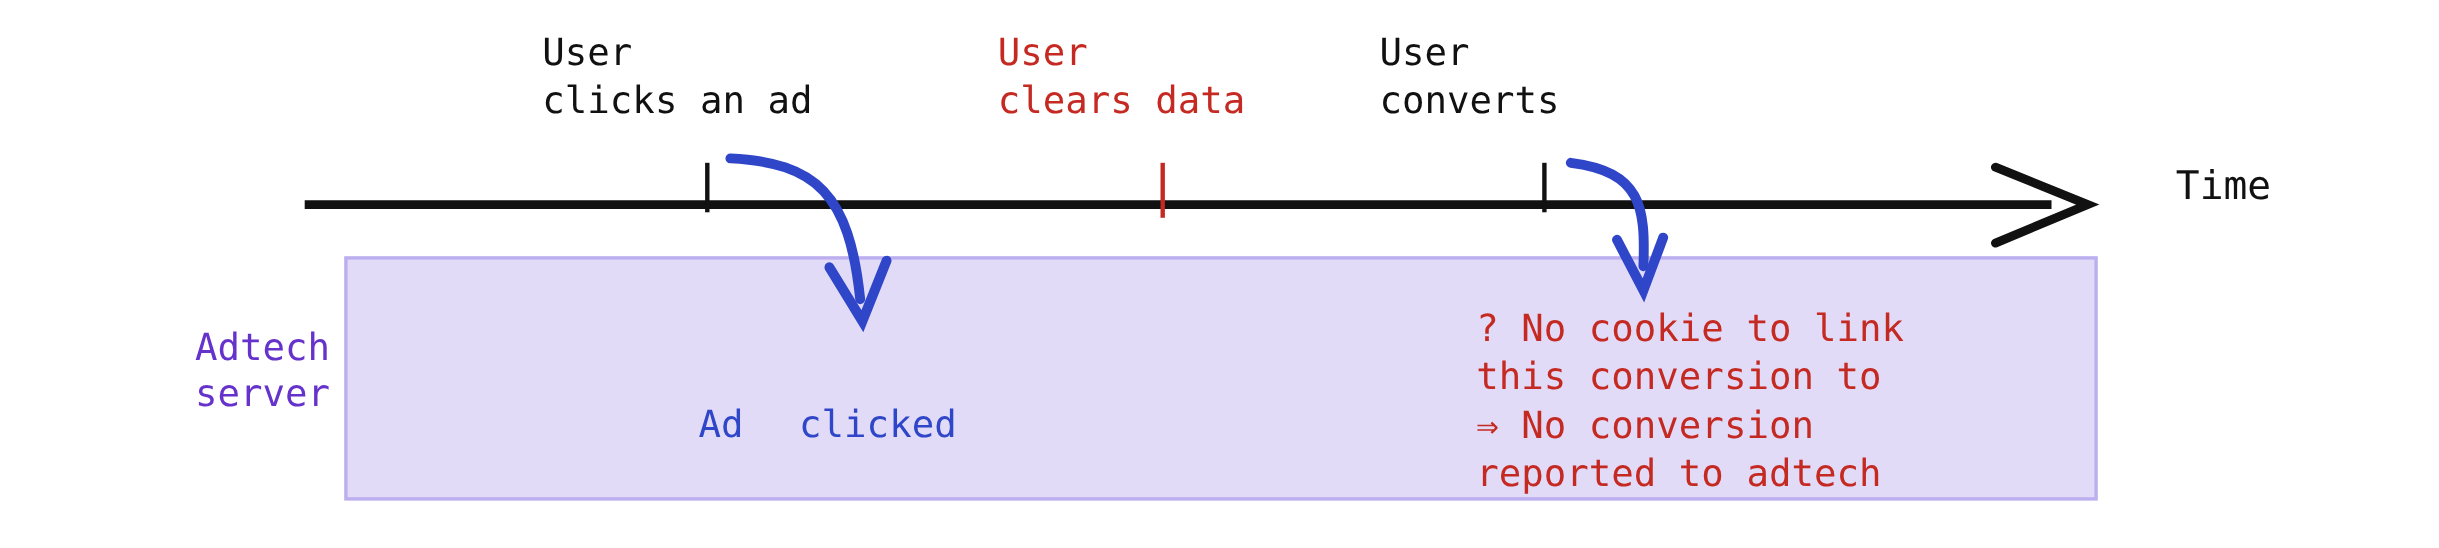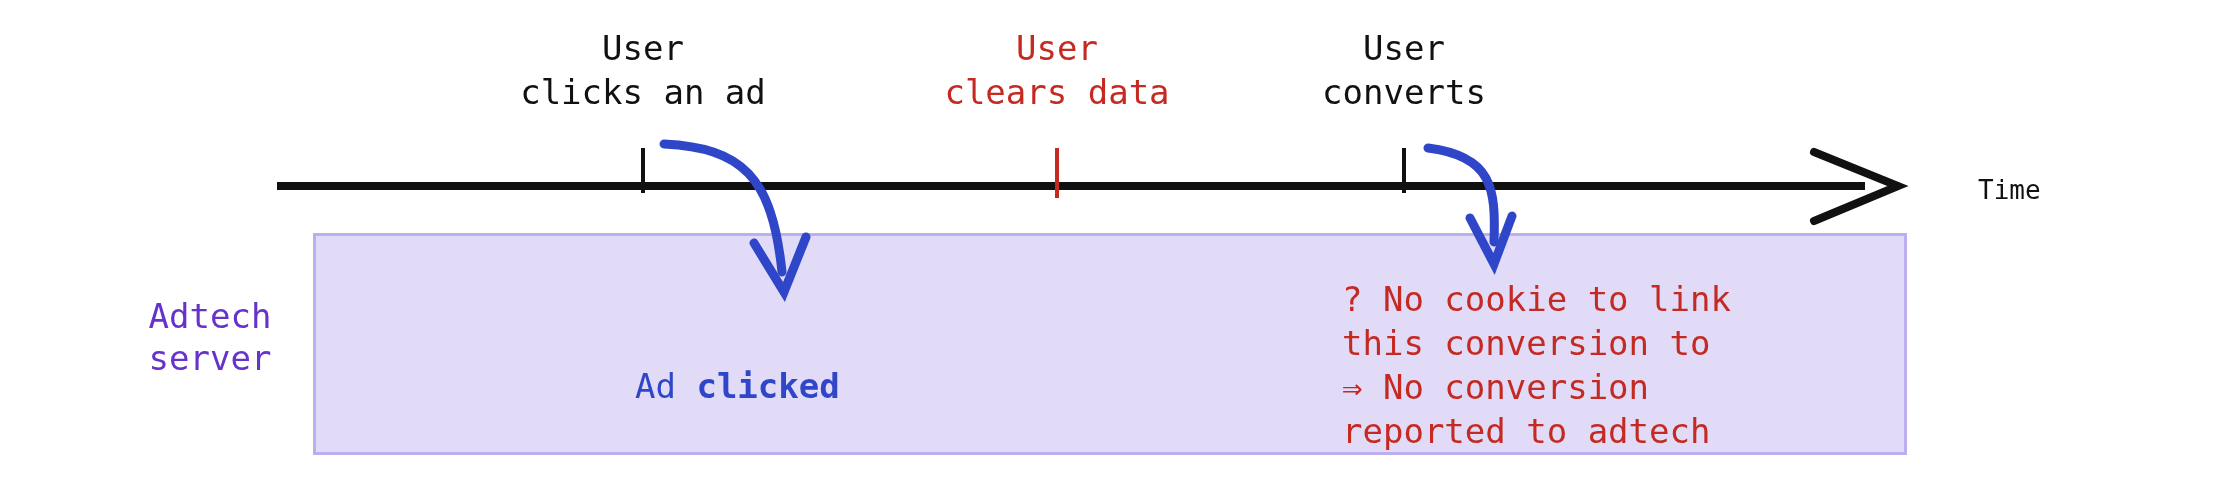--- a/index.html
+++ b/index.html
@@ -28,50 +28,50 @@
     height: 222px;
     background: #e1dbf8;
     border: 3px solid #bcaeef;
     box-sizing: border-box;
   }
   .server-label {
     position: absolute;
     left: 120px;
     top: 295px;
     width: 180px;
-    text-align: center;
+    text-align: right;
     color: #6632cc;
     font-size: 34px;
     line-height: 42px;
     letter-spacing: 0px;
     white-space: pre-line;
   }
 
   
   .axis-svg {
     position: absolute;
     left: 0;
     top: 0;
     width: 2217px;
     height: 498px;
     overflow: visible;
   }
   .time-label {
     position: absolute;
     left: 1978px;
-    top: 170px;
+    top: 150px;
     color: #111111;
-    font-size: 26px;
+    font-size: 36px;
     line-height: 40px;
   }
 
   
   .event-caption {
     position: absolute;
-    text-align: center;
+    text-align: left;
     font-size: 34px;
     line-height: 44px;
     white-space: pre-line;
   }
   .event-caption.black { color: #111111; }
   .event-caption.red   { color: #c52a22; }
 
   #caption-click   { left: 493px; top: 26px; width: 300px; }
   #caption-clear   { left: 907px; top: 26px; width: 300px; }
   #caption-convert { left: 1254px; top: 26px; width: 300px; }
@@ -81,21 +81,21 @@
     position: absolute;
     font-size: 34px;
     line-height: 44px;
     white-space: pre-line;
   }
   #cookie-note {
     left: 635px;
     top: 320px;
     color: #2f46c8;
   }
-  #cookie-note .strong { font-weight: bold; }
+  #cookie-note .strong { font-weight: normal; margin-left: 30px; }
   #failure-note {
     left: 1322px;
     top: 277px;
     color: #c52a22;
     margin-left: 20px;
   }
 </style>
 </head>
 <body>
 

